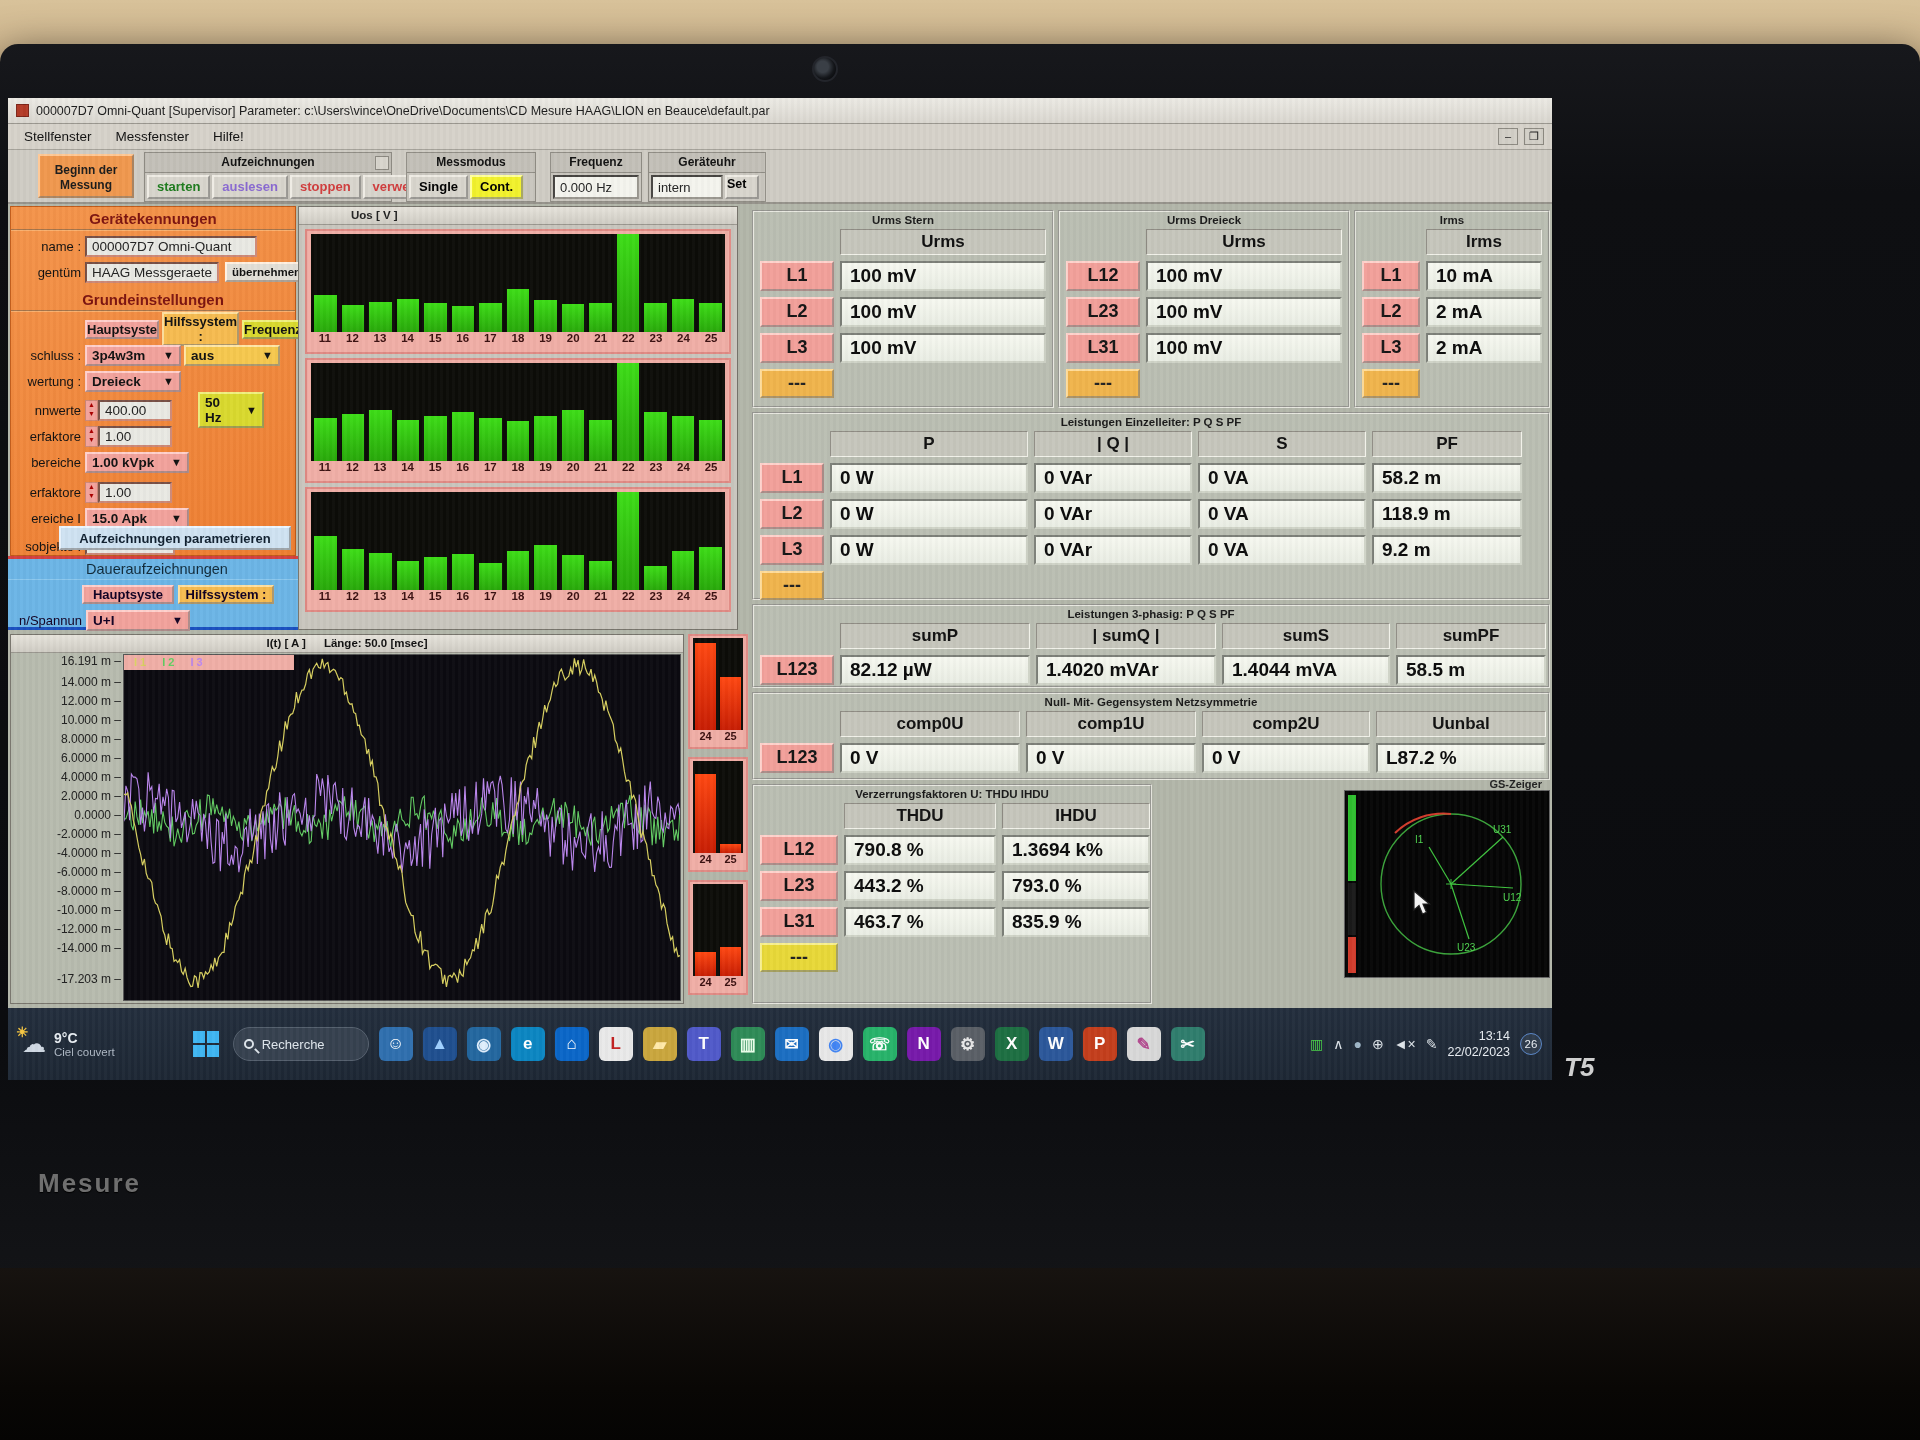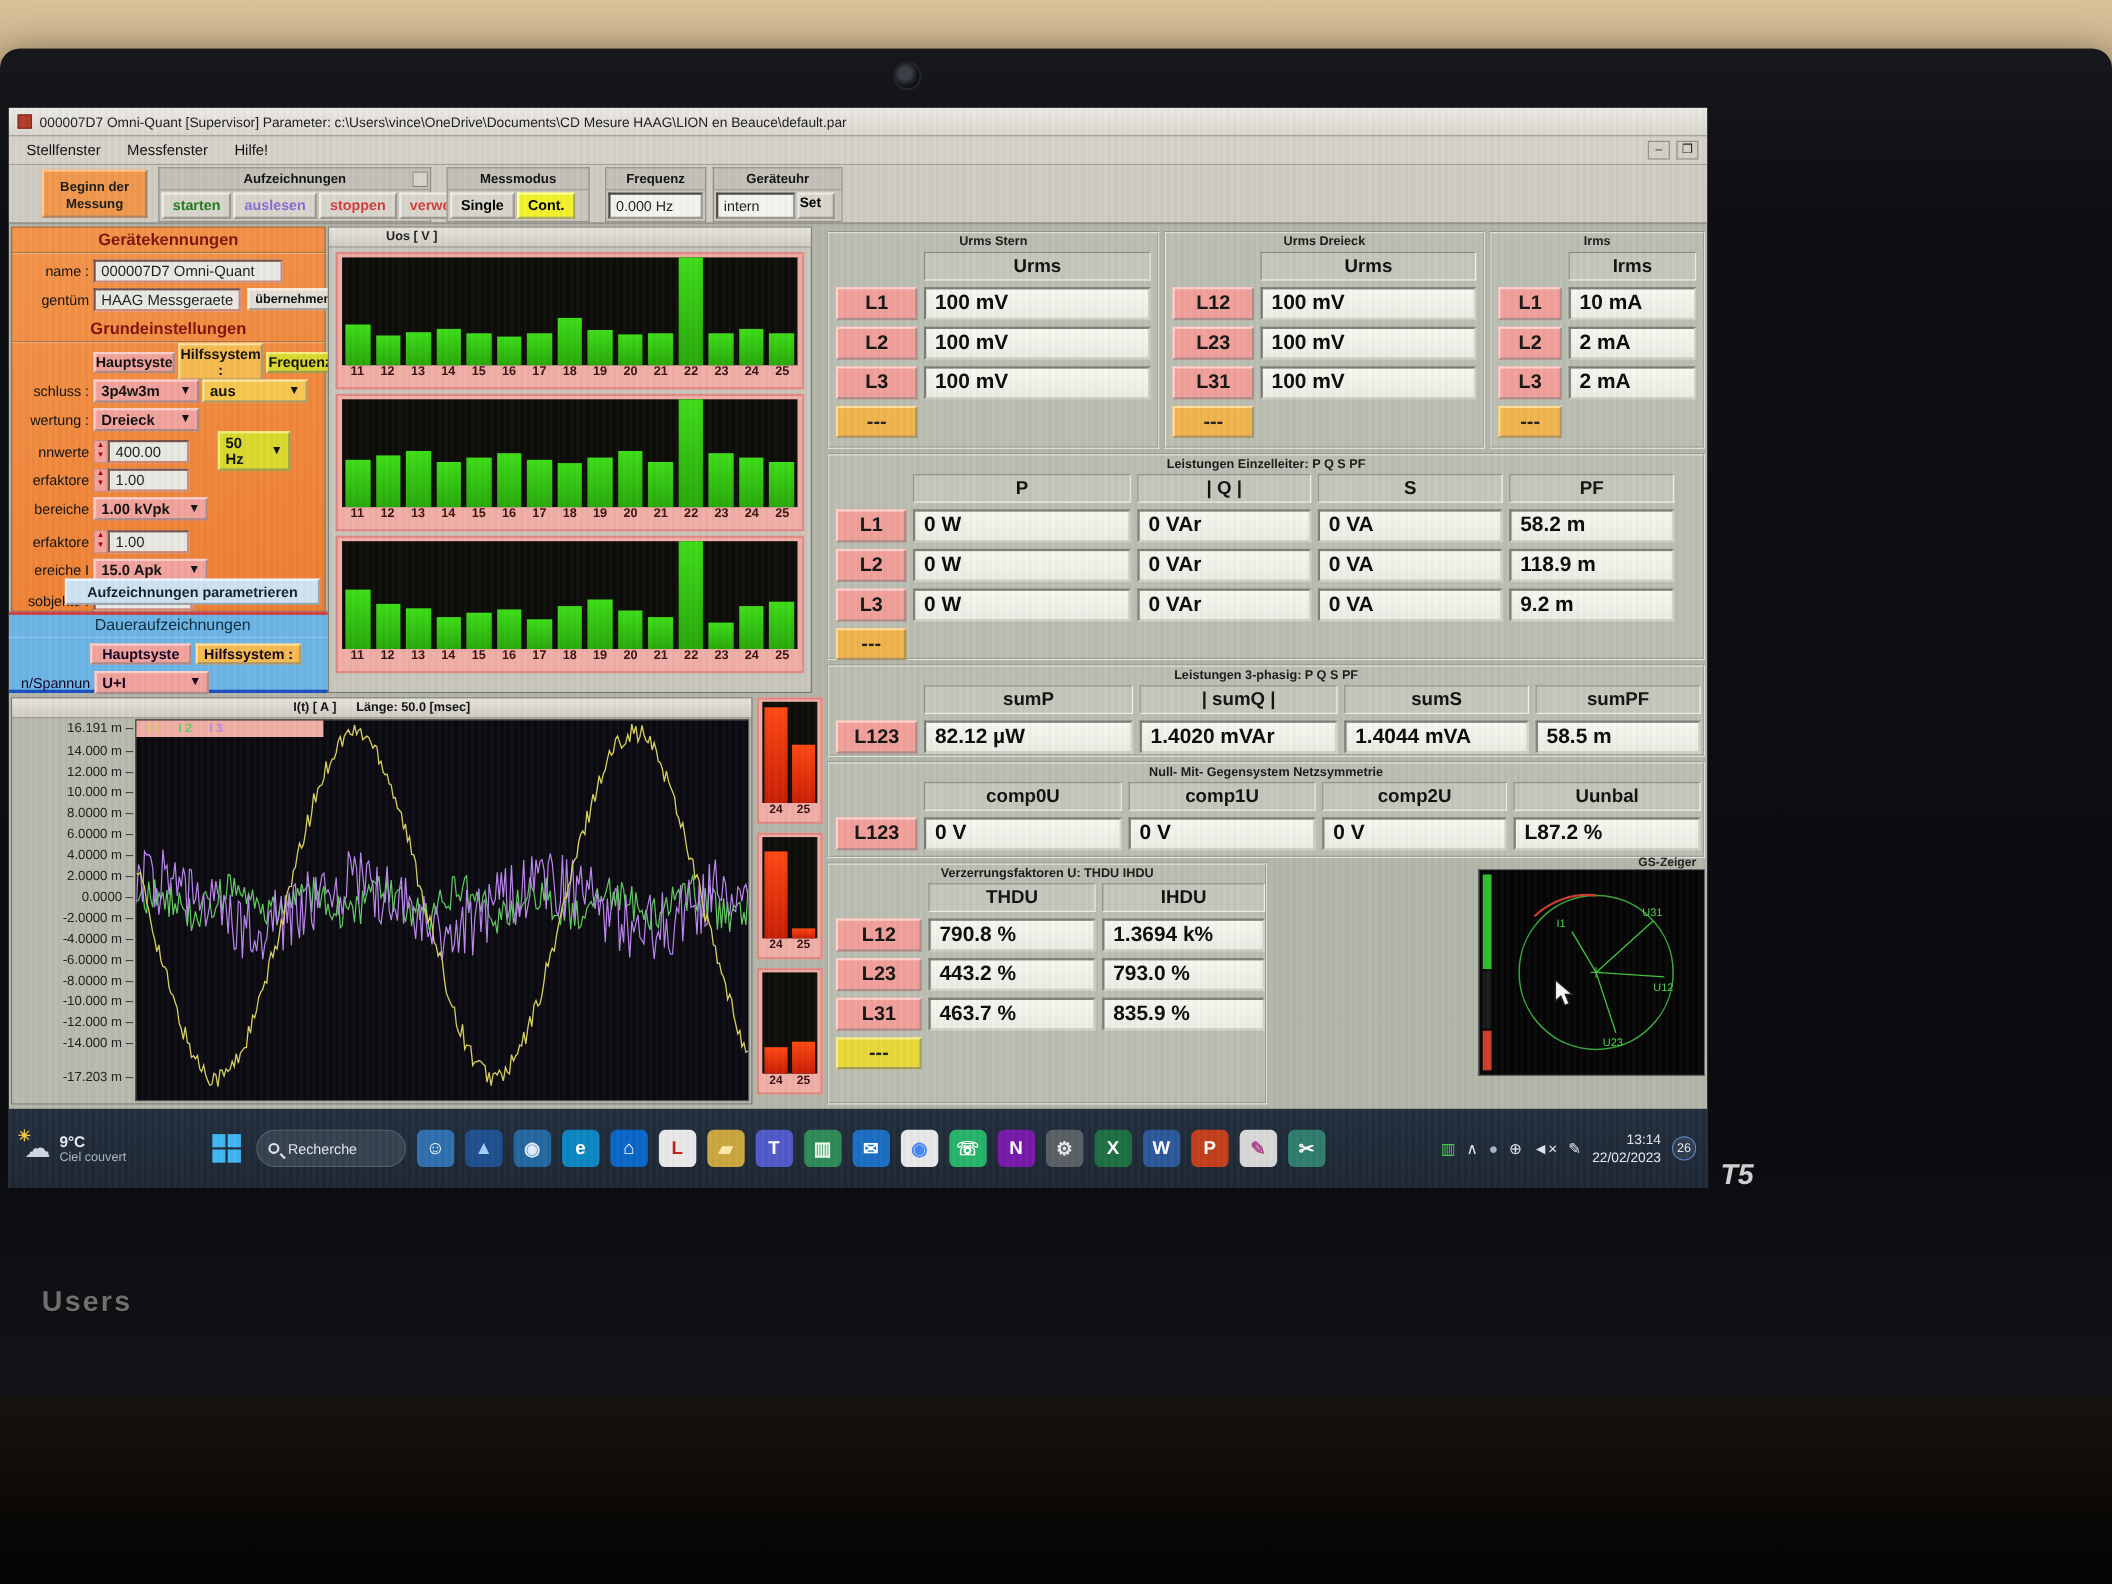--- a/index.html
+++ b/index.html
@@ -785,14 +785,14 @@
       <span class="clock">
         <div>13:14</div>
         <div>22/02/2023</div>
       </span>
       <span class="badge">26</span>
     </div>
   </div>
 </div>
 
 <div class="deskdark"></div>
-<div class="brand">Users</div>
+<div class="brand">Mesure</div>
 <div class="model">T5</div>
 
 </body></html>

